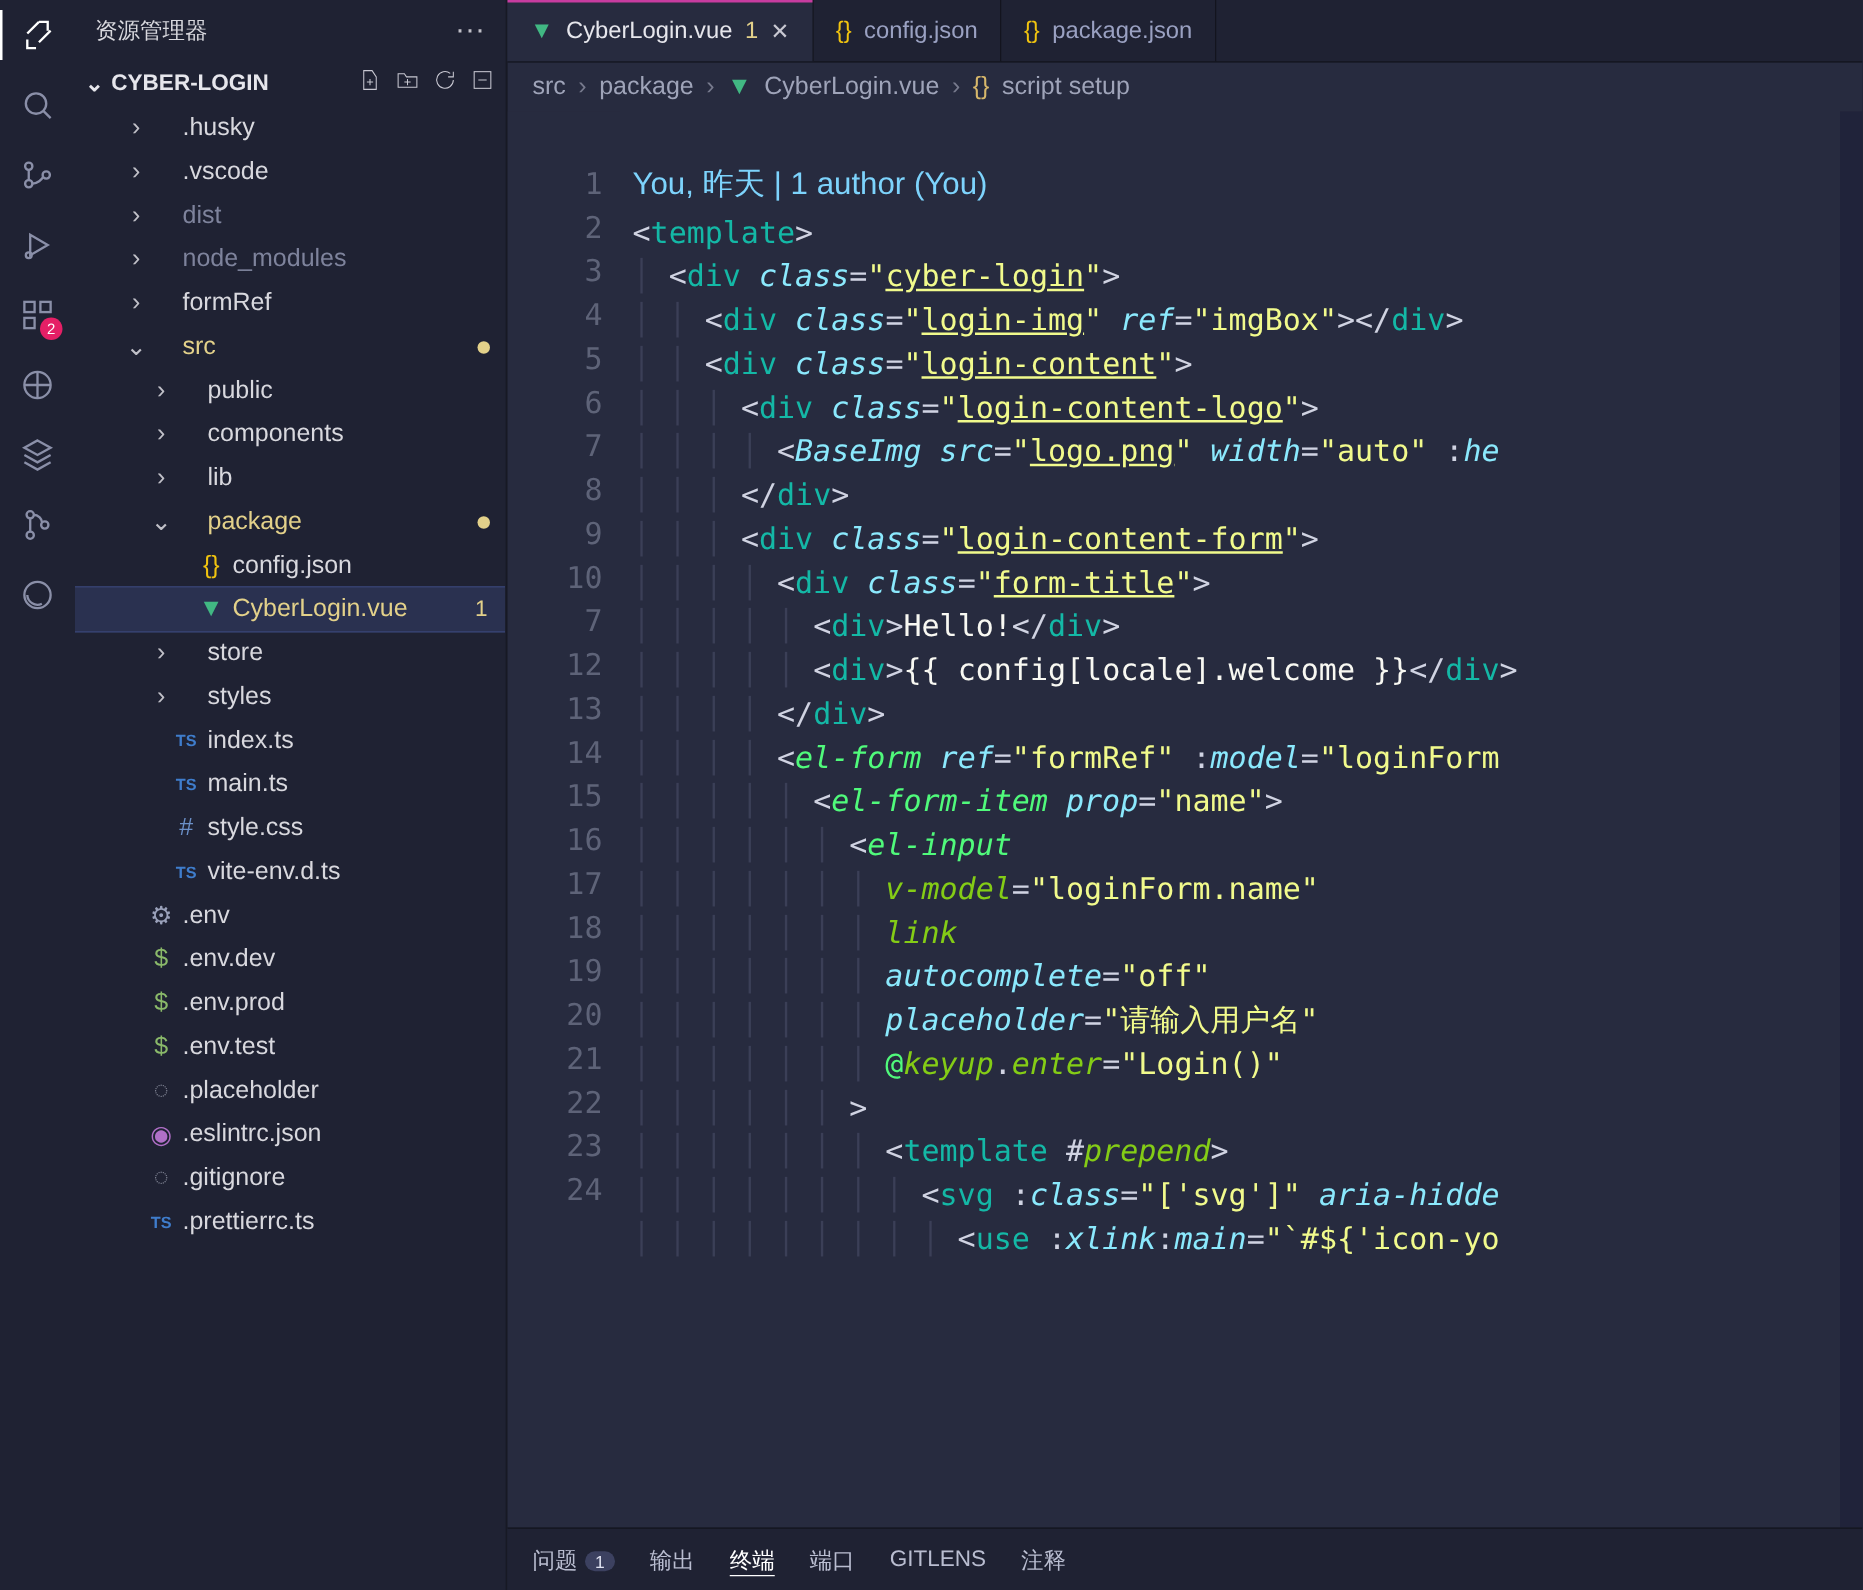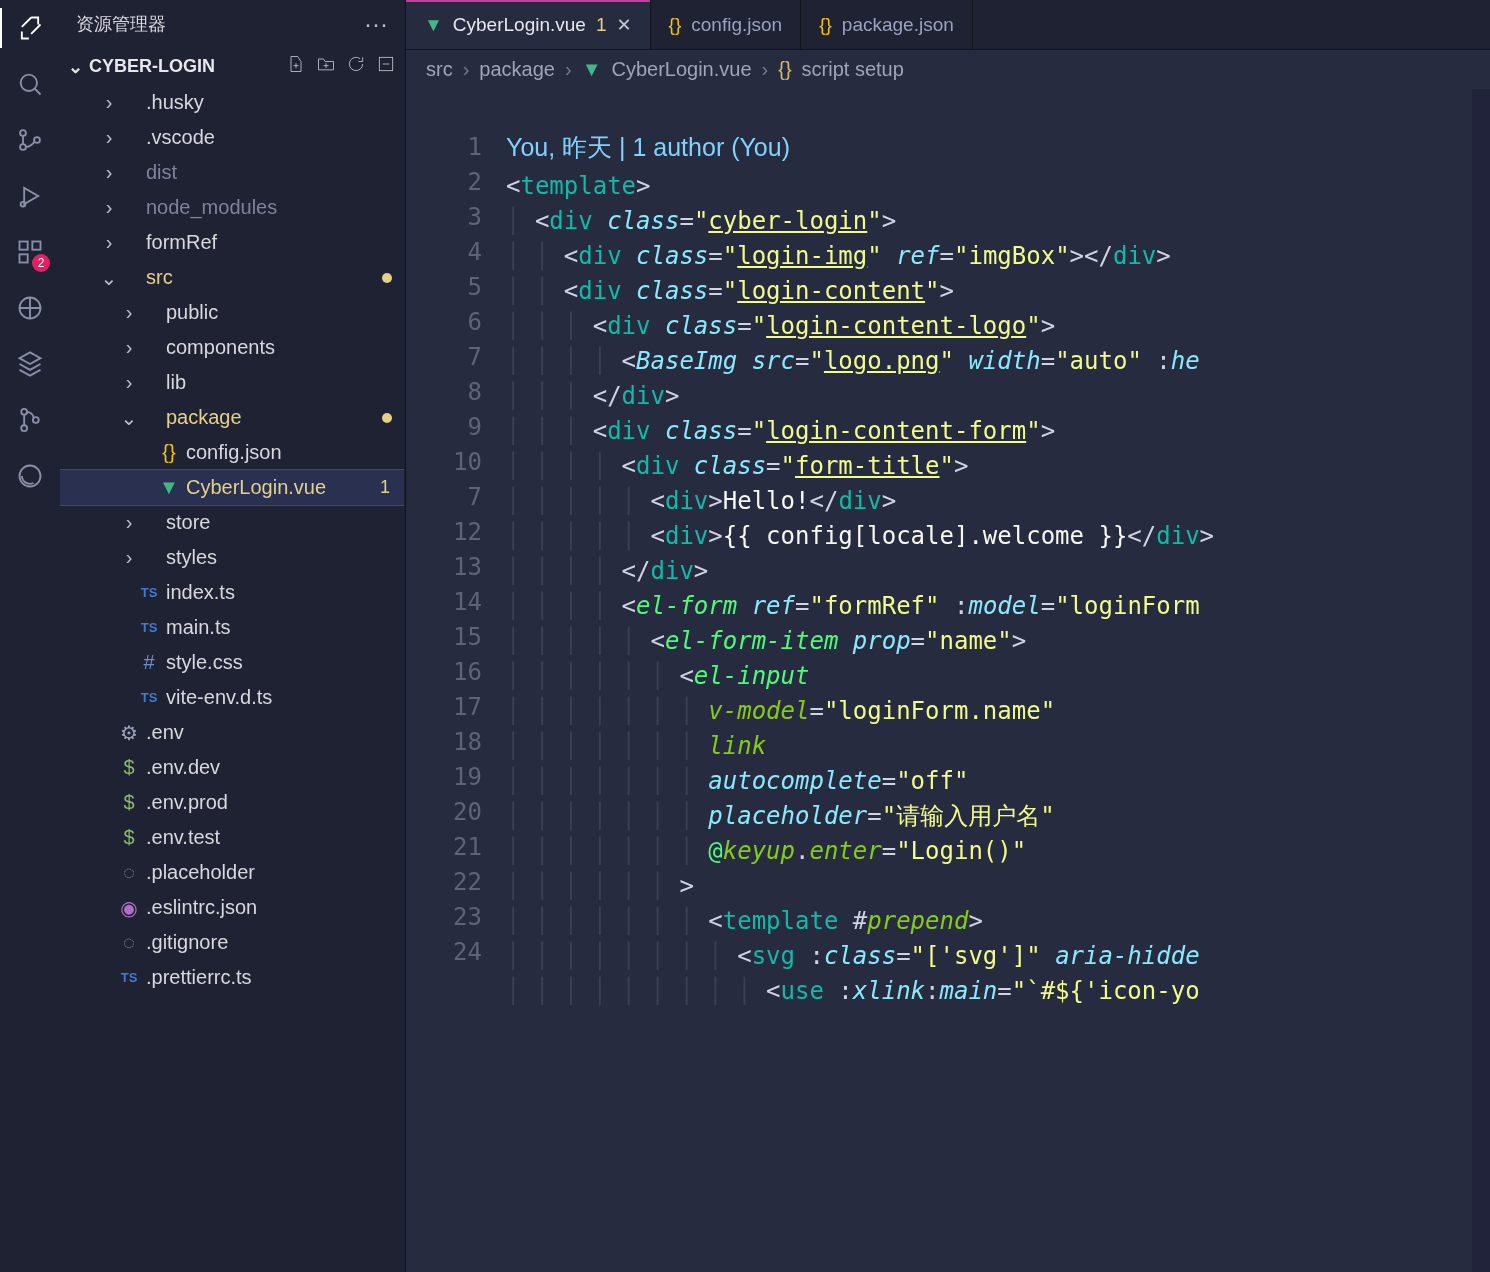--- a/index.html
+++ b/index.html
@@ -446,16 +446,24 @@
 <span class="indent-pipe">│ │ │ │ │ │ │ </span><span class="attr">placeholder</span><span class="p">=</span><span class="str">"</span><span class="str">请输入用户名</span><span class="str">"</span>
 <span class="indent-pipe">│ │ │ │ │ │ │ </span><span class="fn">@</span><span class="dir">keyup</span><span class="p">.</span><span class="dir">enter</span><span class="p">=</span><span class="str">"</span><span class="str">Login()</span><span class="str">"</span>
 <span class="indent-pipe">│ │ │ │ │ │ </span><span class="p">&gt;</span>
 <span class="indent-pipe">│ │ │ │ │ │ │ </span><span class="p">&lt;</span><span class="tag">template</span><span class="p"> #</span><span class="dir">prepend</span><span class="p">&gt;</span>
 <span class="indent-pipe">│ │ │ │ │ │ │ │ </span><span class="p">&lt;</span><span class="tag">svg</span><span class="p"> :</span><span class="attr">class</span><span class="p">=</span><span class="str">"</span><span class="str">['svg']</span><span class="str">"</span><span> </span><span class="attr">aria-hidde</span>
 <span class="indent-pipe">│ │ │ │ │ │ │ │ │ </span><span class="p">&lt;</span><span class="tag">use</span><span class="p"> :</span><span class="attr">xlink</span><span class="p">:</span><span class="attr">main</span><span class="p">=</span><span class="str">"</span><span class="str">`#${'icon-yo</span>
 </div>
 <div class="minimap"></div>
   </div>
 
+  <div class="panel">
+    <span><span>问题</span><span class="pbadge">1</span></span>
+    <span>输出</span>
+    <span class="pact">终端</span>
+    <span>端口</span>
+    <span>GITLENS</span>
+    <span>注释</span>
+  </div>
 </div>
 
 </div>
 </div>
 
 </body></html>

